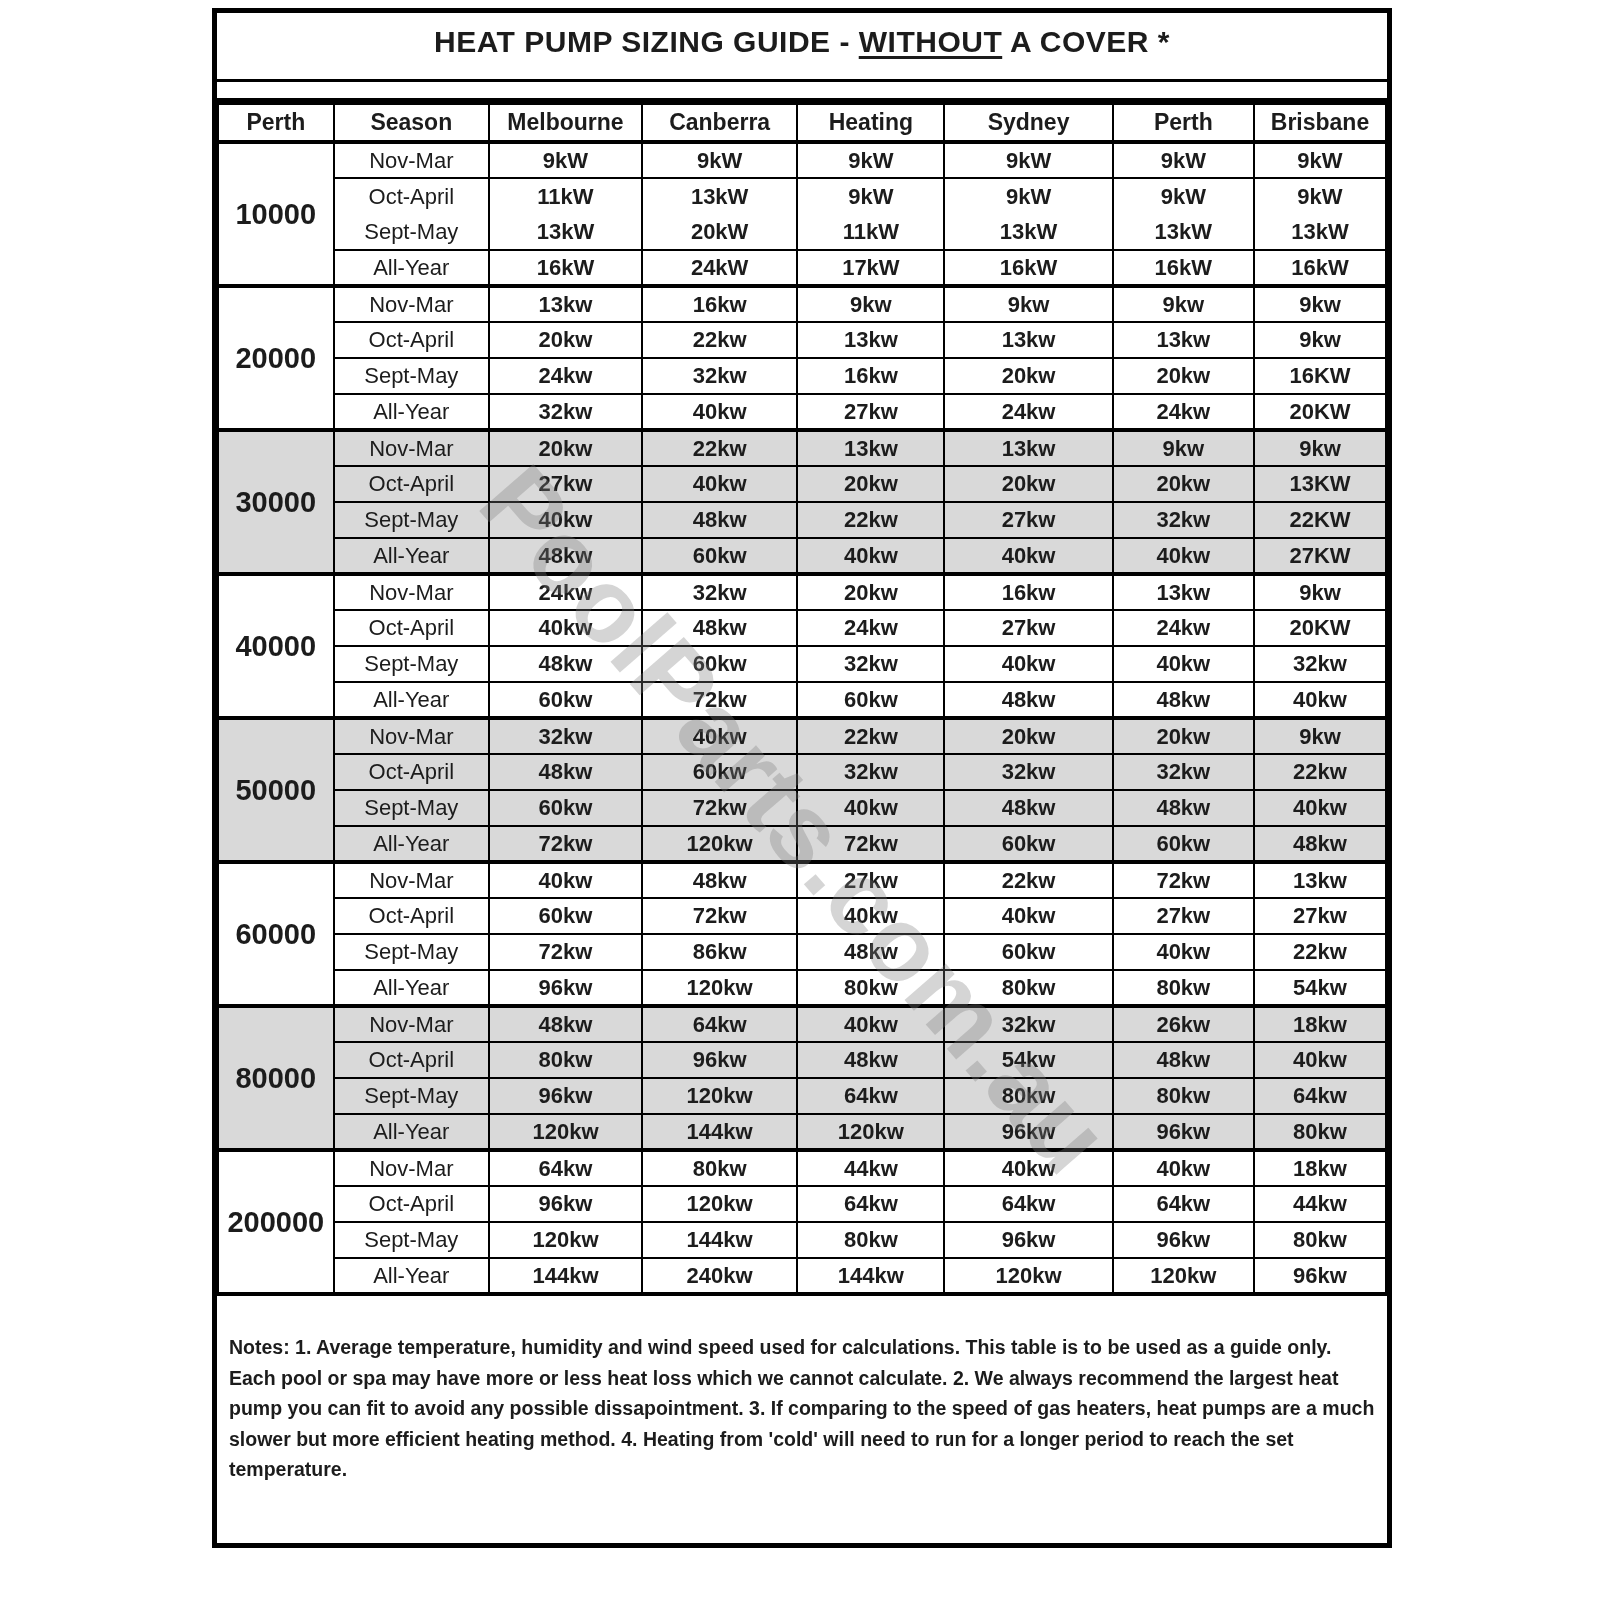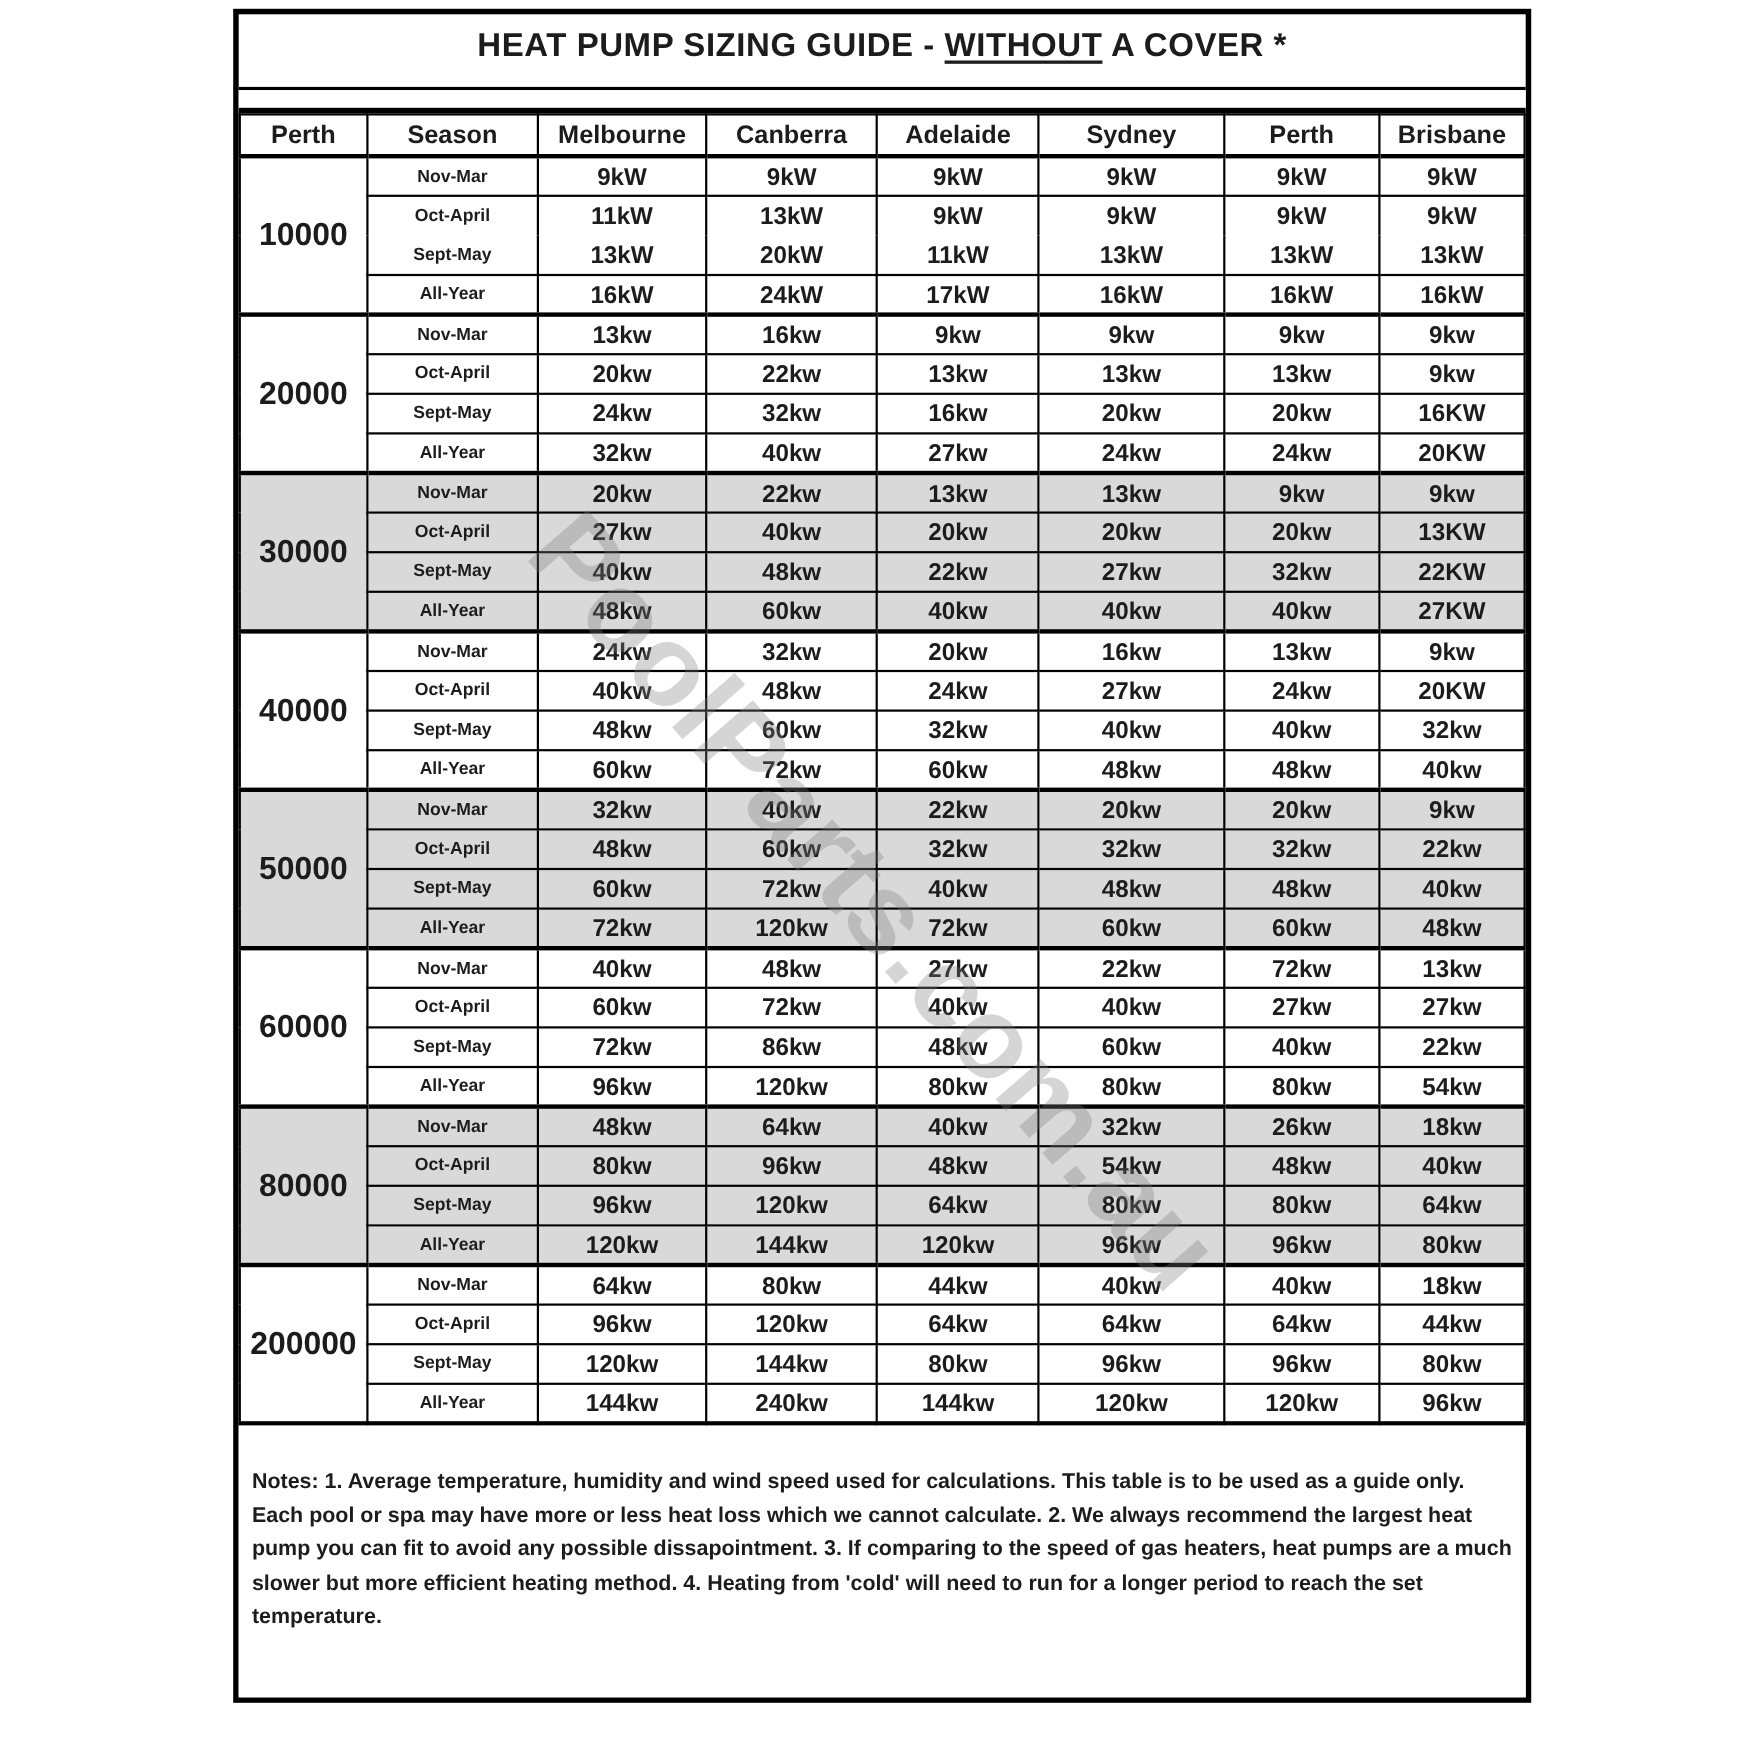--- a/index.html
+++ b/index.html
@@ -54,21 +54,21 @@
     overflow: hidden;
   }
   table.sizing th {
     height: 38px;
     font-size: 23px;
     font-weight: bold;
     border-bottom: 4px solid #000;
     background: #fff;
   }
   td.vol   { font-size: 29px; font-weight: bold; }
-  td.season{ font-size: 16px; font-weight: bold; }
+  td.season{ font-size: 22px; font-weight: normal; }
   td.val   { font-size: 22px; font-weight: 600; }
   tr.group-start td { border-top: 4px solid #000; }
   tr.shaded td { background: #d9d9d9; }
   tr.no-div td { border-bottom-style: hidden; }
   table.sizing { border-bottom: 4px solid #000; }
   
   .notes-section {
     padding: 36px 12px 58px 12px;
     font-size: 19.5px;
     font-weight: 600;
@@ -112,21 +112,21 @@
           <col style="width:14.4%">
           <col style="width:12.1%">
           <col style="width:11.3%">
       </colgroup>
       <thead>
         <tr id="header-row">
             <th>Perth</th>
             <th>Season</th>
             <th>Melbourne</th>
             <th>Canberra</th>
-            <th>Adelaide</th>
+            <th>Heating</th>
             <th>Sydney</th>
             <th>Perth</th>
             <th>Brisbane</th>
           </tr>
       </thead>
       <tbody id="table-body">
           <tr class="group-start">
             <td rowspan="4" class="vol">10000</td>
             <td class="season">Nov-Mar</td>
             <td class="val">9kW</td>

